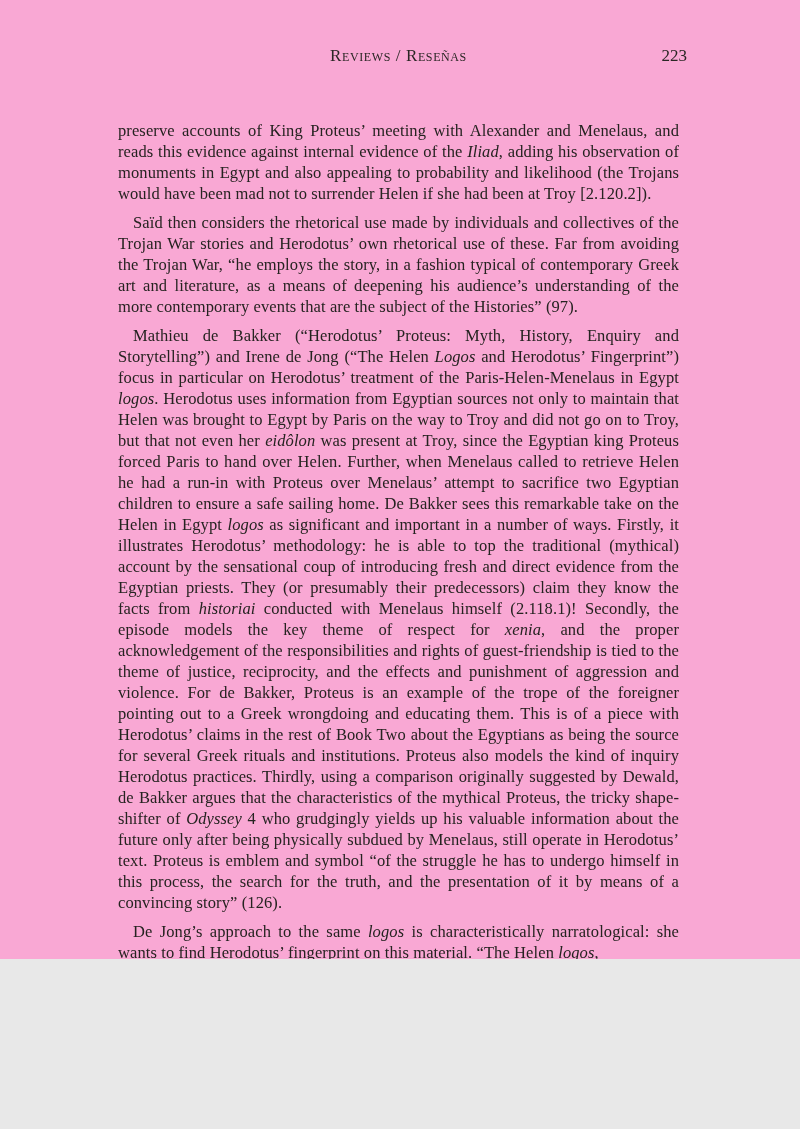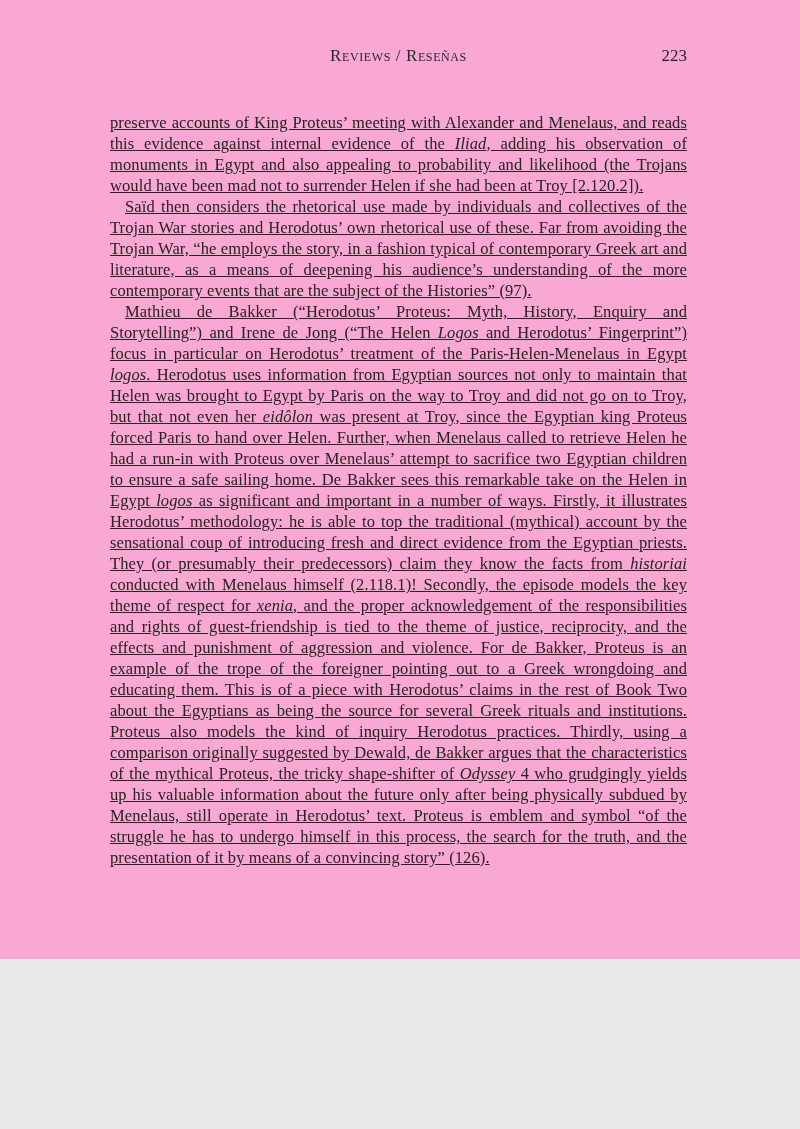--- a/index.html
+++ b/index.html
@@ -48,23 +48,22 @@
     top: 112px;
     left: 110px;
     width: 577px;
     font-size: 16.5px;
     line-height: 21px;
     text-align: justify;
     letter-spacing: 0.1px;
     color: #262321;
   }
   .para {
-    margin: 0;
+    margin: 8px;
     text-indent: 15px;
-    text-decoration: underline;
   }
   .para.no-indent {
     text-indent: 0;
   }
   .page-footer {
     position: absolute;
     top: 1061px;
     left: 110px;
     width: 577px;
     text-align: right;
@@ -79,16 +78,17 @@
 
   <header class="page-header">
     <div class="header-title">Reviews / Reseñas</div>
     <div class="page-number">223</div>
   </header>
 
   <main class="body-text">
     <p class="para no-indent"><span>preserve accounts of King Proteus’ meeting with Alexander and Menelaus, and reads this evidence against internal evidence of the </span><i>Iliad</i><span>, adding his observation of monuments in Egypt and also appealing to probability and likelihood (the Trojans would have been mad not to surrender Helen if she had been at Troy [2.120.2]).</span></p>
     <p class="para"><span>Saïd then considers the rhetorical use made by individuals and collectives of the Trojan War stories and Herodotus’ own rhetorical use of these. Far from avoiding the Trojan War, “he employs the story, in a fashion typical of contemporary Greek art and literature, as a means of deepening his audience’s understanding of the more contemporary events that are the subject of the Histories” (97).</span></p>
     <p class="para"><span>Mathieu de Bakker (“Herodotus’ Proteus: Myth, History, Enquiry and Storytelling”) and Irene de Jong (“The Helen </span><i>Logos</i><span> and Herodotus’ Fingerprint”) focus in particular on Herodotus’ treatment of the Paris-Helen-Menelaus in Egypt </span><i>logos</i><span>. Herodotus uses information from Egyptian sources not only to maintain that Helen was brought to Egypt by Paris on the way to Troy and did not go on to Troy, but that not even her </span><i>eidôlon</i><span> was present at Troy, since the Egyptian king Proteus forced Paris to hand over Helen.  Further, when Menelaus called to retrieve Helen he had a run-in with Proteus over Menelaus’ attempt to sacrifice two Egyptian children to ensure a safe sailing home. De Bakker sees this remarkable take on the Helen in Egypt </span><i>logos</i><span> as significant and important in a number of ways. Firstly, it illustrates Herodotus’ methodology: he is able to top the traditional (mythical) account by the sensational coup of introducing fresh and direct evidence from the Egyptian priests. They (or presumably their predecessors) claim they know the facts from </span><i>historiai</i><span> conducted with Menelaus himself (2.118.1)! Secondly, the episode models the key theme of respect for </span><i>xenia</i><span>, and the proper acknowledgement of the responsibilities and rights of guest-friendship is tied to the theme of justice, reciprocity, and the effects and punishment of aggression and violence. For de Bakker, Proteus is an example of the trope of the foreigner pointing out to a Greek wrongdoing and educating them. This is of a piece with Herodotus’ claims in the rest of Book Two about the Egyptians as being the source for several Greek rituals and institutions. Proteus also models the kind of inquiry Herodotus practices. Thirdly, using a comparison originally suggested by Dewald, de Bakker argues that the characteristics of the mythical Proteus, the tricky shape-shifter of </span><i>Odyssey</i><span> 4 who grudgingly yields up his valuable information about the future only after being physically subdued by Menelaus, still operate in Herodotus’ text. Proteus is emblem and symbol “of the struggle he has to undergo himself in this process, the search for the truth, and the presentation of it by means of a convincing story” (126).</span></p>
+    <p class="para"><span>De Jong’s approach to the same </span><i>logos</i><span> is characteristically narratological: she wants to find Herodotus’ fingerprint on this material. “The Helen </span><i>logos</i><span>,</span></p>
   </main>
 
 
 </div>
 
 </body></html>

